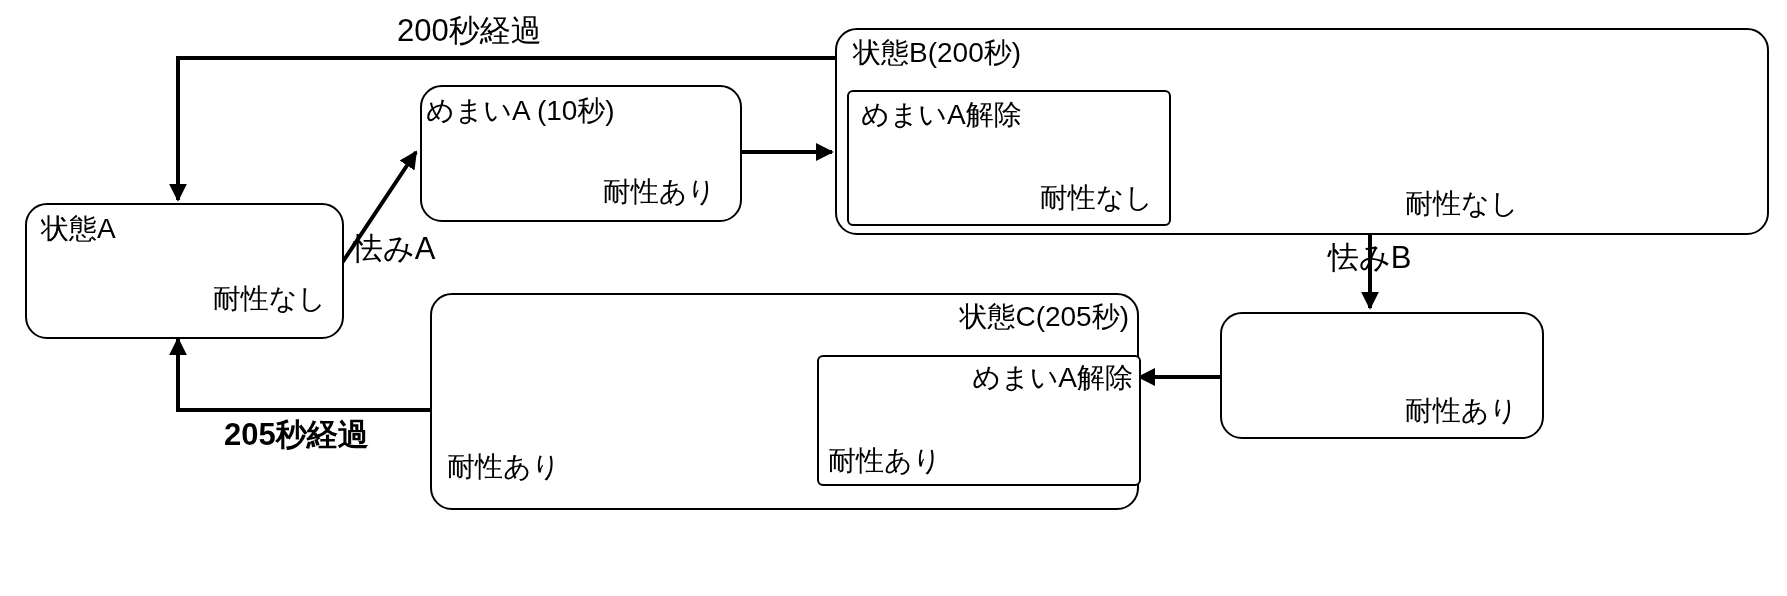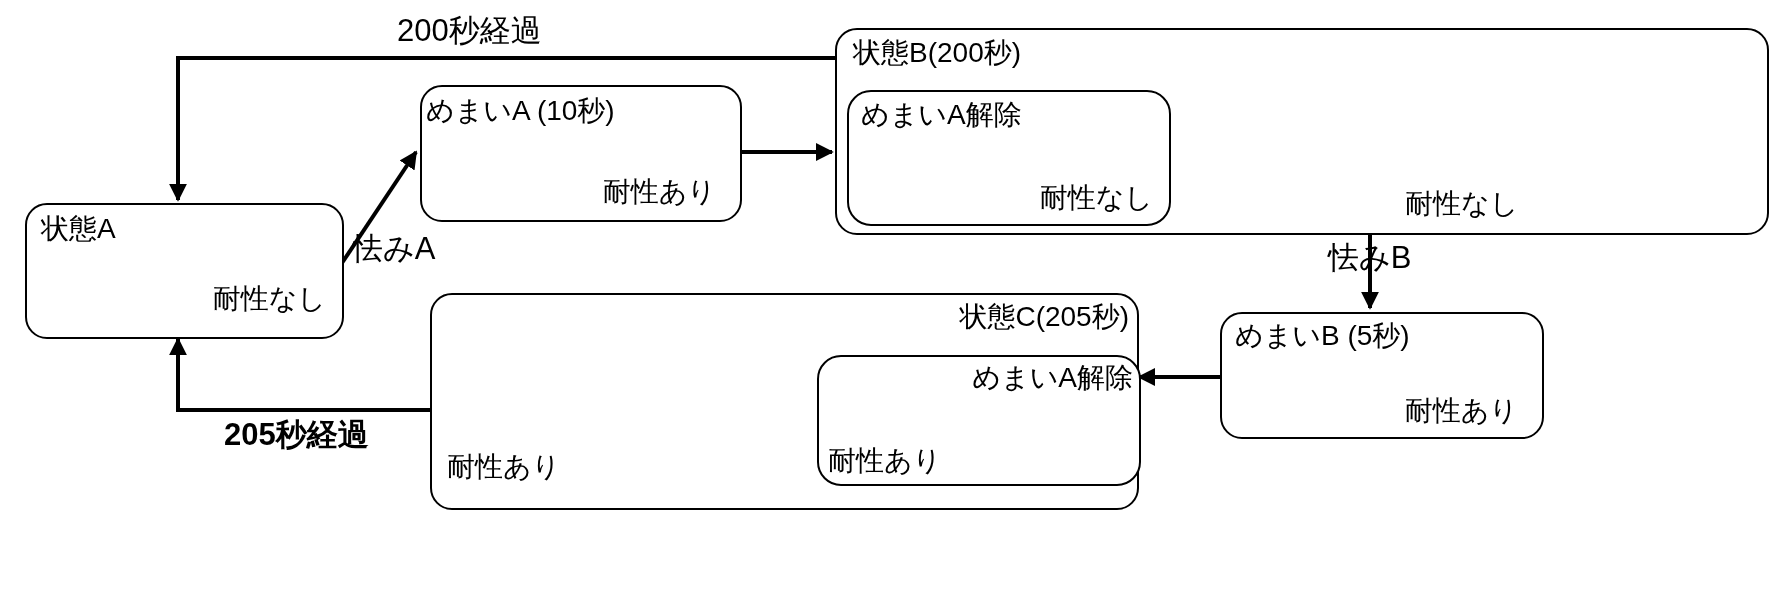--- a/index.html
+++ b/index.html
@@ -30,21 +30,21 @@
     stroke-width: 4;
     fill: none;
   }
   .node {
     position: absolute;
     background: #ffffff;
     border: 2.5px solid #000000;
     border-radius: 22px;
   }
   .node.inner {
-    border-radius: 24px;
+    border-radius: 6px;
   }
   .txt {
     position: absolute;
     font-size: 28px;
     line-height: 1.15;
     white-space: nowrap;
   }
   .edge-label {
     position: absolute;
     font-size: 31px;
@@ -90,21 +90,20 @@
   <div class="node" style="left:835px; top:28px; width:930px; height:203px;">
     <div class="txt" style="left:16px; top:7px;">状態B(200秒)</div>
     <div class="txt" style="left:568px; bottom:13px;">耐性なし</div>
     <div class="node inner" style="left:10px; top:60px; width:320px; height:132px;">
       <div class="txt" style="left:12px; top:7px;">めまいA解除</div>
       <div class="txt" style="right:16px; bottom:10px;">耐性なし</div>
     </div>
   </div>
 
   <div class="node" style="left:1220px; top:312px; width:320px; height:123px;">
-    <div class="txt" style="left:13px; top:6px;">めまいB (5秒)</div>
     <div class="txt" style="right:24px; bottom:10px;">耐性あり</div>
   </div>
 
   <div class="node" style="left:430px; top:293px; width:705px; height:213px;">
     <div class="txt" style="right:8px; top:6px;">状態C(205秒)</div>
     <div class="txt" style="left:15px; bottom:25px;">耐性あり</div>
     <div class="node inner" style="left:385px; top:60px; width:320px; height:127px;">
       <div class="txt" style="right:6px; top:5px;">めまいA解除</div>
       <div class="txt" style="left:9px; bottom:7px;">耐性あり</div>
     </div>

